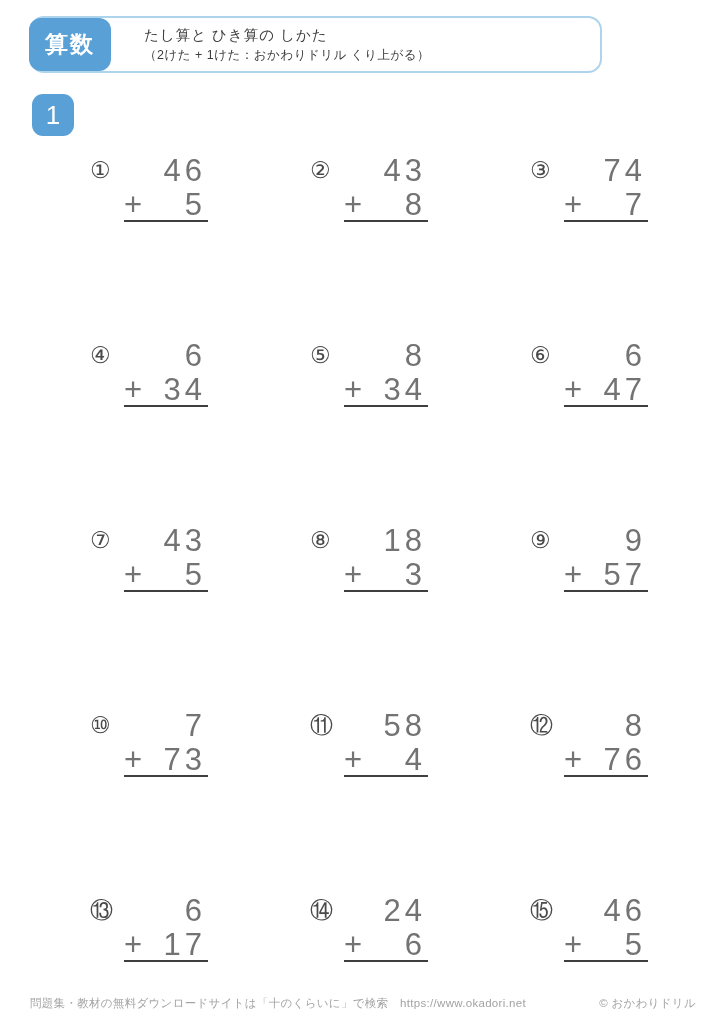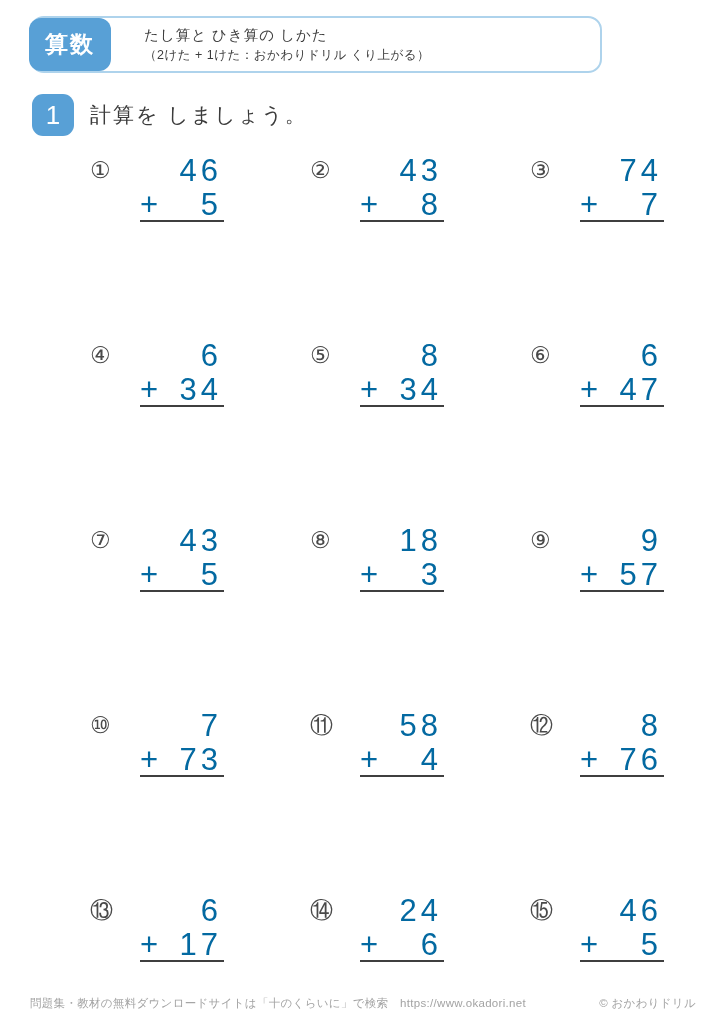--- a/index.html
+++ b/index.html
@@ -42,21 +42,21 @@
 
   
   .grid {
     position:absolute; left:60px; top:152px;
     display:grid;
     grid-template-columns:220px 220px 220px;
     grid-auto-rows:185px;
   }
   .problem { display:flex; align-items:flex-start; padding-left:30px; padding-top:2px; }
   .circ { font-size:23px; color:#4a4a4a; line-height:32px; width:30px; flex:none; }
-  .calc { width:84px; font-size:31px; letter-spacing:4px; color:#0369a1; margin-left:20px; }
+  .calc { width:84px; font-size:31px; letter-spacing:4px; color:#737373; margin-left:4px; }
   .row-top { text-align:right; height:34px; line-height:34px; padding-right:2px; }
   .row-bot {
     display:flex; justify-content:space-between; align-items:baseline;
     height:34px; line-height:34px; padding-right:2px; padding-bottom:5px;
     border-bottom:2.5px solid #3f3f3f;
   }
   .plus { letter-spacing:0; }
 
   
   .footer {
@@ -73,21 +73,20 @@
   <div class="header-box">
     <div class="title-line1">たし算と ひき算の しかた</div>
     <div class="title-line2">
       <span class="title-note">（2けた + 1けた：おかわりドリル くり上がる）</span>
     </div>
   </div>
 </div>
 
 <div class="section-row">
   <div class="section-num">1</div>
-  <div class="section-instruction">計算を しましょう。</div>
 </div>
 
 <div class="grid">
 
   <div class="problem">
     <span class="circ">①</span>
     <div class="calc">
       <div class="row-top">46</div>
       <div class="row-bot">
         <span class="plus">+</span>

